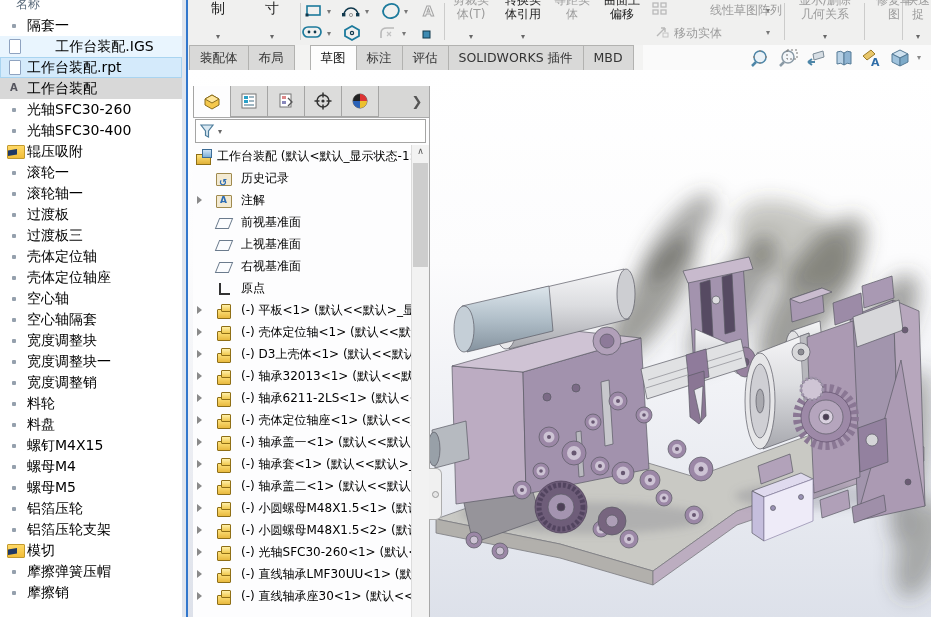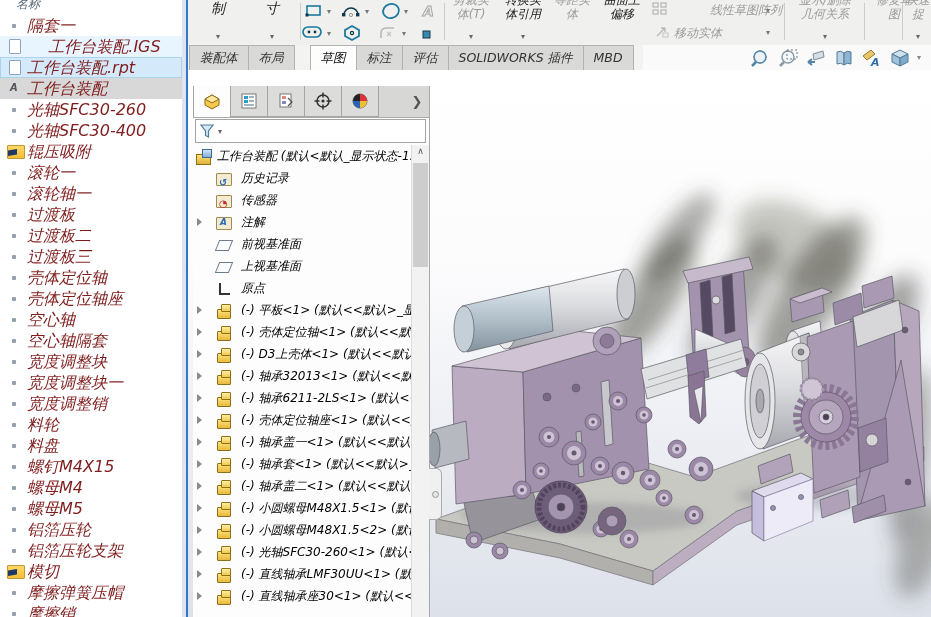--- a/index.html
+++ b/index.html
@@ -1,23 +1,23 @@
 <!DOCTYPE html>
 <html><head>
 <meta charset="utf-8">
 <style>
   html,body{margin:0;padding:0;background:#888;}
   #stage{position:relative;width:931px;height:617px;overflow:hidden;
-    font-family:"DejaVu Sans","Liberation Sans",sans-serif;background:#f0f0ef;font-style:italic;
+    font-family:"DejaVu Sans","Liberation Sans",sans-serif;background:#f0f0ef;
     -webkit-font-smoothing:antialiased;}
   
   #file-panel{position:absolute;left:0;top:0;width:182px;height:617px;background:#fff;overflow:hidden;}
   .fp-header{position:absolute;left:16px;top:-3px;font-size:12px;color:#5a6a7a;height:14px;line-height:14px;}
   #file-rows{position:absolute;left:0;top:15px;right:0;}
-  .f-row{position:relative;height:21px;line-height:21px;white-space:nowrap;overflow:hidden;font-size:16px;color:#7f1d1d;}
+  .f-row{position:relative;height:21px;line-height:21px;white-space:nowrap;overflow:hidden;font-size:14px;color:#000000;}
   .f-row.row-hover{background:#e9f5fe;text-align:center;}
   .f-row.row-hover2{background:#d4eafb;box-shadow:inset 0 0 0 1px #a9d4f0;}
   .f-row.row-selected{background:#d8d8d8;}
   .f-ic{position:absolute;left:6px;top:0;width:18px;height:21px;}
   .f-label{margin-left:27px;}
   .ic-dot::after{content:"";position:absolute;left:6px;top:9px;width:4px;height:4px;background:#95a0ad;border-radius:1px;}
   .ic-file::after{content:"";position:absolute;left:3px;top:3px;width:10px;height:13px;background:#fff;border:1px solid #8fa3c0;border-radius:1px;}
   .ic-folder::before{content:"";position:absolute;left:1px;top:4px;width:16px;height:12px;background:linear-gradient(#ffd966,#f2bd38);border:1px solid #c29a2e;border-radius:1px;}
   .ic-folder::after{content:"";position:absolute;left:2px;top:8px;width:9px;height:7px;background:#1f3864;clip-path:polygon(0 100%,0 20%,100% 0,100% 80%);}
   .ic-asm::after{content:"A";position:absolute;left:4px;top:3px;font-size:10px;font-weight:bold;color:#55555e;line-height:14px;}
@@ -134,24 +134,20 @@
           <span class="f-ic ic-dot"></span>
           <span class="f-label">滚轮一</span>
         </div>
         <div class="f-row">
           <span class="f-ic ic-dot"></span>
           <span class="f-label">滚轮轴一</span>
         </div>
         <div class="f-row">
           <span class="f-ic ic-dot"></span>
           <span class="f-label">过渡板</span>
-        </div>
-        <div class="f-row">
-          <span class="f-ic ic-dot"></span>
-          <span class="f-label">过渡板二</span>
         </div>
         <div class="f-row">
           <span class="f-ic ic-dot"></span>
           <span class="f-label">过渡板三</span>
         </div>
         <div class="f-row">
           <span class="f-ic ic-dot"></span>
           <span class="f-label">壳体定位轴</span>
         </div>
         <div class="f-row">
@@ -652,42 +648,42 @@
         <span class="t-ic ic-asmroot"></span>
         <span class="t-label">工作台装配 (默认&lt;默认_显示状态-1:</span>
       </div>
       <div id="tree-items">
 
       <div class="t-row">
             
             <span class="t-ic ic-history"></span>
             <span class="t-label">历史记录</span>
           </div>
-          <div class="t-row">
-            
-            <span class="t-ic ic-sensor"></span>
-            <span class="t-label">传感器</span>
-          </div>
           <div class="t-row has-arrow">
             <span class="t-arrow"></span>
             <span class="t-ic ic-anno"></span>
             <span class="t-label">注解</span>
           </div>
           <div class="t-row">
             
             <span class="t-ic ic-plane"></span>
             <span class="t-label">前视基准面</span>
           </div>
           <div class="t-row">
             
             <span class="t-ic ic-plane"></span>
             <span class="t-label">上视基准面</span>
           </div>
           <div class="t-row">
             
+            <span class="t-ic ic-plane"></span>
+            <span class="t-label">右视基准面</span>
+          </div>
+          <div class="t-row">
+            
             <span class="t-ic ic-origin"></span>
             <span class="t-label">原点</span>
           </div>
         </div>
       <div id="tree-components">
 
       <div class="t-row has-arrow">
             <span class="t-arrow"></span>
             <span class="t-ic ic-part"></span>
             <span class="t-label">(-) 平板&lt;1&gt; (默认&lt;&lt;默认&gt;_显示状</span>

